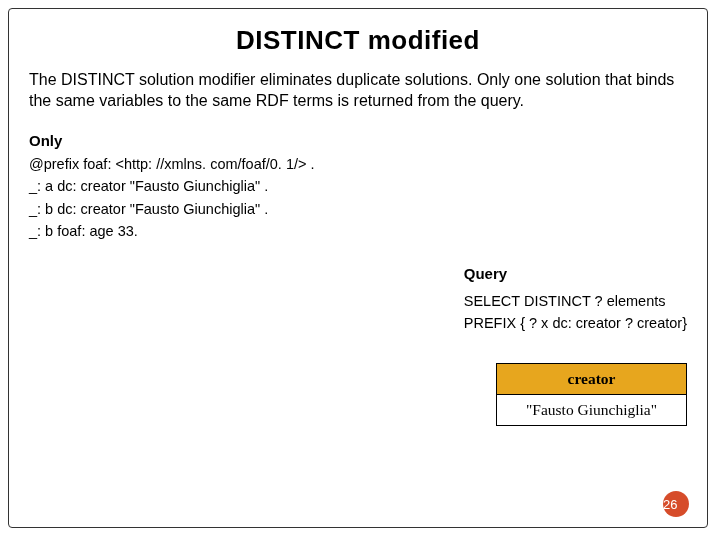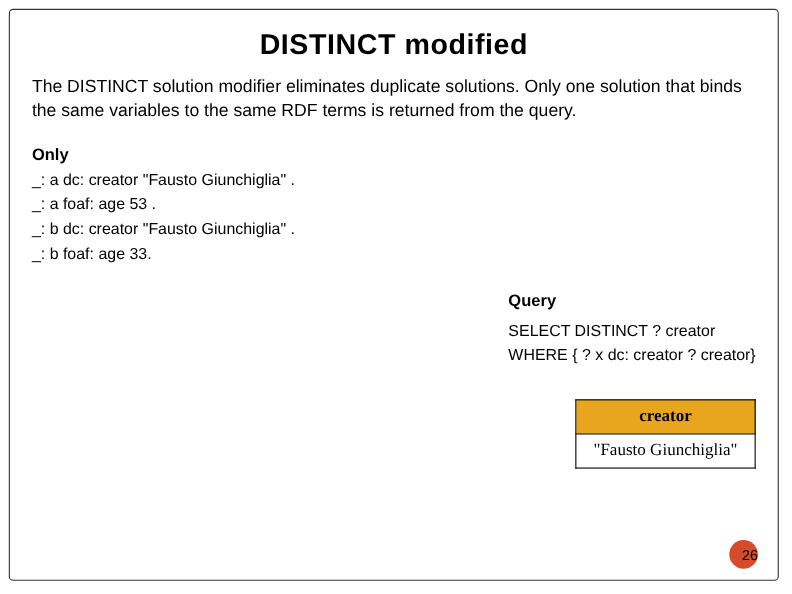--- a/index.html
+++ b/index.html
@@ -50,21 +50,21 @@
     gap: 24px;
     flex-direction: column;
   }
   .query-block {
     font-size: 14.5px;
     line-height: 1.55;
     flex: 1;
   }
   .result-table {
     border-collapse: collapse;
-    width: 164px;
+    width: 191px;
     margin-top: 4px;
     padding-left: 10px;
   }
   .result-table th, .result-table td {
     border: 1px solid #000;
     text-align: center;
     font-family: "Times New Roman", Times, serif;
     font-size: 15.5px;
     padding: 6px 4px;
   }
@@ -77,51 +77,51 @@
     line-height: 1.2;
   }
   .pagenum {
     position: absolute;
     right: 18px;
     bottom: 10px;
     width: 26px;
     height: 26px;
     border-radius: 50%;
     background: #d64c2a;
-    color: #000000;
+    color: #ffffff;
     font-size: 13px;
     display: flex;
     align-items: center;
-    justify-content: flex-end;
+    justify-content: flex-start;
   }
 </style>
 </head>
 <body>
 
 <div class="slide">
 
   <h1 class="title">DISTINCT modified</h1>
 
   <p class="intro">
     <span>The </span><span class="kw">DISTINCT</span><span> solution modifier eliminates duplicate solutions. Only one solution that binds the same variables to the same RDF terms is returned from the query.</span>
   </p>
 
   <div class="section-label">Only</div>
   <div class="data-block">
+    <span class="line">@prefix foaf: &lt;http: //xmlns. com/foaf/0. 1/&gt; .</span>
     <span class="line">_: a dc: creator "Fausto Giunchiglia" .</span>
-    <span class="line">_: a foaf: age 53 .</span>
     <span class="line">_: b dc: creator "Fausto Giunchiglia" .</span>
     <span class="line">_: b foaf: age 33.</span>
   </div>
 
   <div class="lower">
     <div class="query-block">
       <div class="section-label">Query</div>
-      <span class="line" style="display:block">SELECT DISTINCT ? creator</span>
-      <span class="line" style="display:block"> WHERE { ? x dc: creator ? creator}</span>
+      <span class="line" style="display:block">SELECT DISTINCT ? elements</span>
+      <span class="line" style="display:block"> PREFIX { ? x dc: creator ? creator}</span>
     </div>
 
     <table class="result-table">
       <tbody>
           <tr>
             <th>creator</th>
           </tr>
       <tr>
             <td>"Fausto Giunchiglia"</td>
           </tr>

